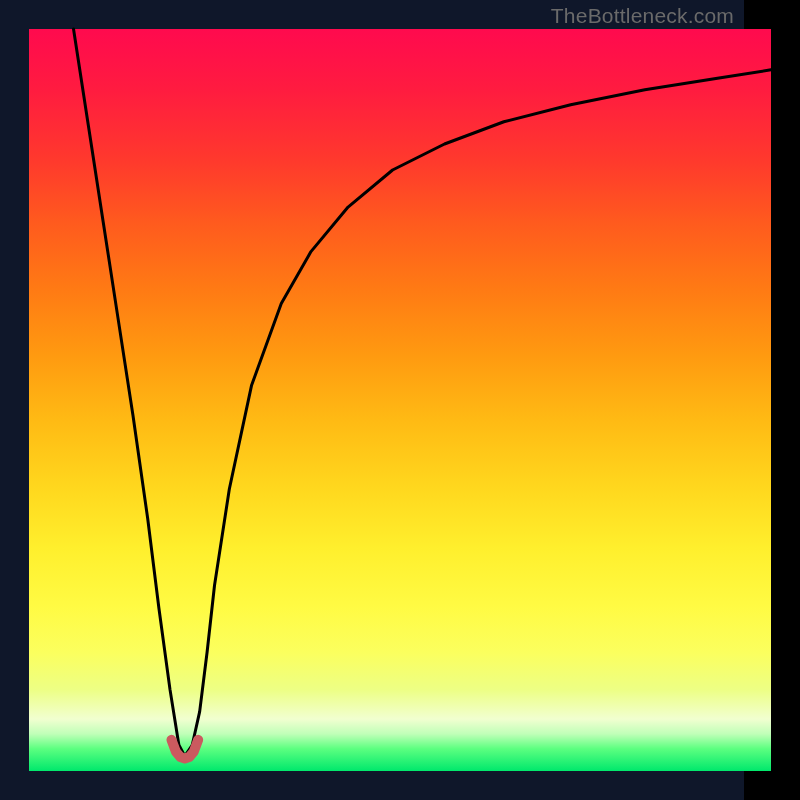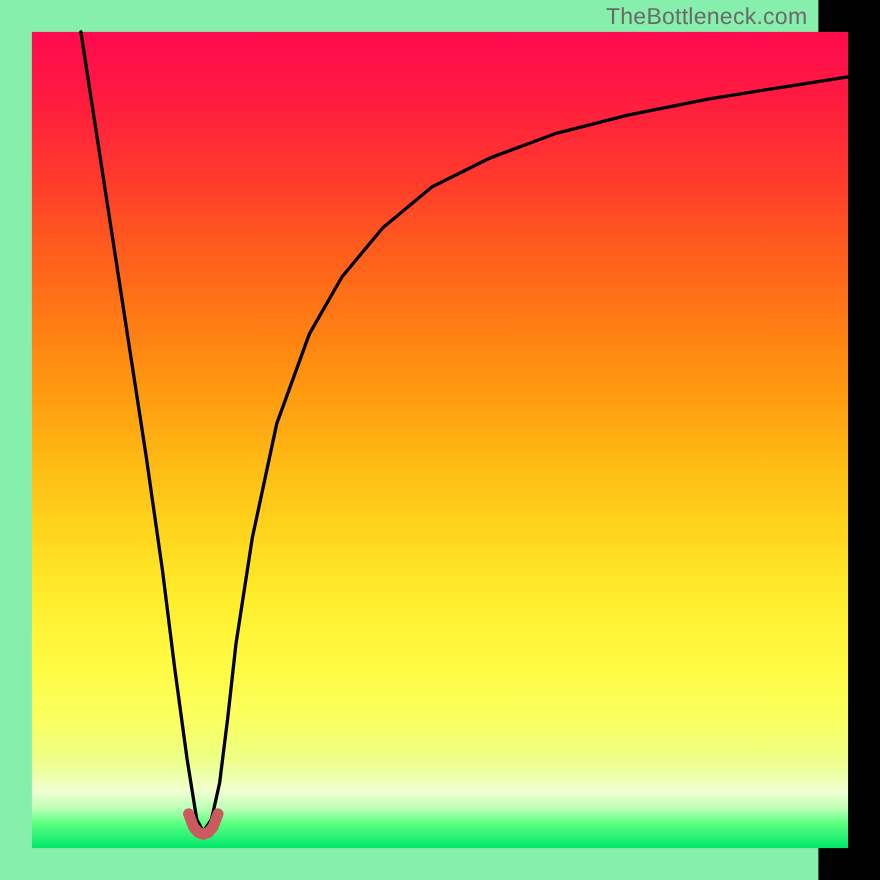--- a/index.html
+++ b/index.html
@@ -7,21 +7,21 @@
     padding: 0;
     width: 800px;
     height: 800px;
     background: #000;
     overflow: hidden;
   }
   .chart-container {
     position: relative;
     width: 744px;
     height: 800px;
-    background: #86efac;
+    background: #0f172a;
   }
   .plot-area {
     position: absolute;
     left: 29px;
     top: 29px;
     width: 742px;
     height: 742px;
     background: linear-gradient(to bottom,
       #ff0a4e 0%,
       #ff1b40 8%,

